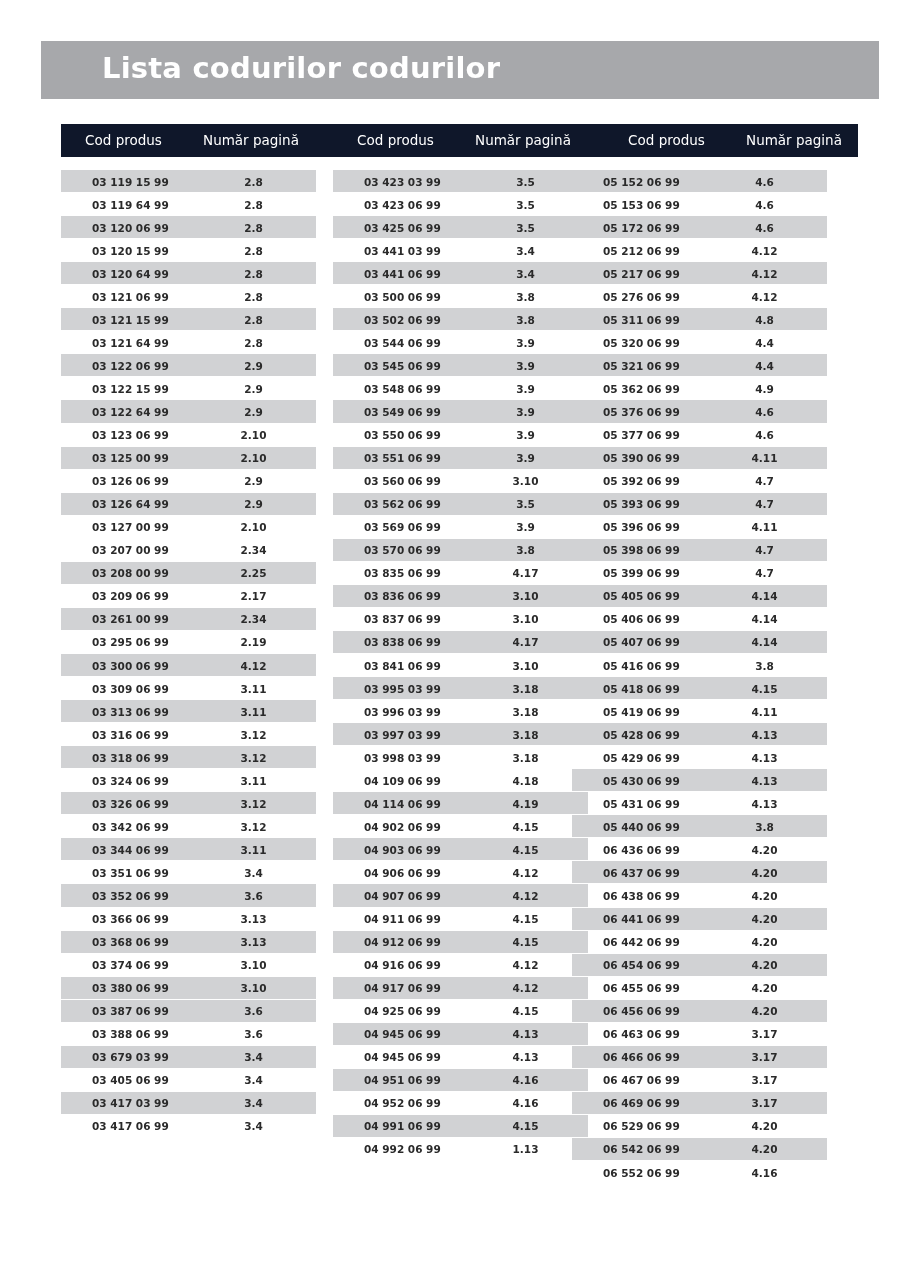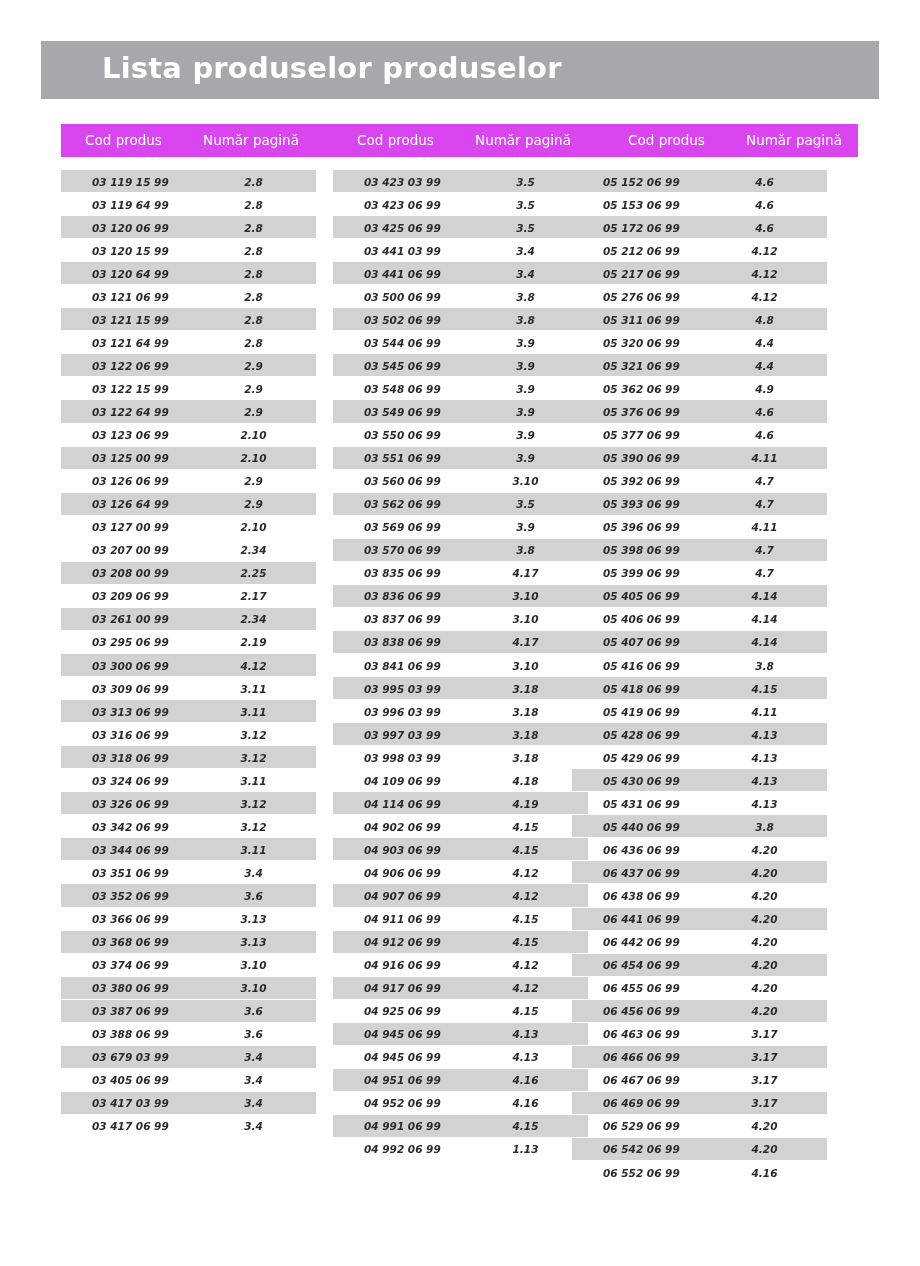--- a/index.html
+++ b/index.html
@@ -4,34 +4,34 @@
 <style>
   html, body { margin: 0; padding: 0; background: #ffffff; }
   body { width: 920px; height: 1266px; position: relative; overflow: hidden;
          font-family: "DejaVu Sans", sans-serif; color: #222; }
   .title-band { position: absolute; left: 41px; top: 41px; width: 838px; height: 58px;
                 background: #a7a8ab; }
   .title-band h1 { margin: 0; position: absolute; left: 61px; top: 10px;
                    font-family: "DejaVu Sans", sans-serif; font-weight: bold;
                    font-size: 29px; color: #ffffff; letter-spacing: 0.2px; }
   .header-row { position: absolute; left: 61px; top: 124px; width: 797px; height: 33px;
-                background: #d946ef; }
+                background: #0f172a; }
   .hcell { position: absolute; top: 0; height: 33px; line-height: 33px;
            text-align: center; color: #fff; font-size: 13.5px; }
-  .col-block { position: absolute; top: 170px; font-style: italic; }
+  .col-block { position: absolute; top: 170px; }
   .row { position: relative; height: 23.05px; display: flex; align-items: center; font-size: 10.5px; font-weight: bold; color: #2a2a2a; }
   .row.shaded::before { content: ""; position: absolute; left: 0; right: 0; top: 0; bottom: 1px; background: #d1d2d4; z-index: 0; }
   .row .code { position: relative; z-index: 1; width: 130px; padding-left: 31px; box-sizing: border-box; }
   .row .page { position: relative; z-index: 1; width: 125px; text-align: center; }
 </style>
 </head>
 <body>
 
 <div class="title-band">
-  <h1>Lista produselor produselor</h1>
+  <h1>Lista codurilor codurilor</h1>
 </div>
 
 <div class="header-row">
   <div class="hcell" style="left:0;width:125px;">Cod produs</div>
   <div class="hcell" style="left:125px;width:130px;">Număr pagină</div>
   <div class="hcell" style="left:272px;width:125px;">Cod produs</div>
   <div class="hcell" style="left:397px;width:130px;">Număr pagină</div>
   <div class="hcell" style="left:543px;width:125px;">Cod produs</div>
   <div class="hcell" style="left:668px;width:130px;">Număr pagină</div>
 </div>

